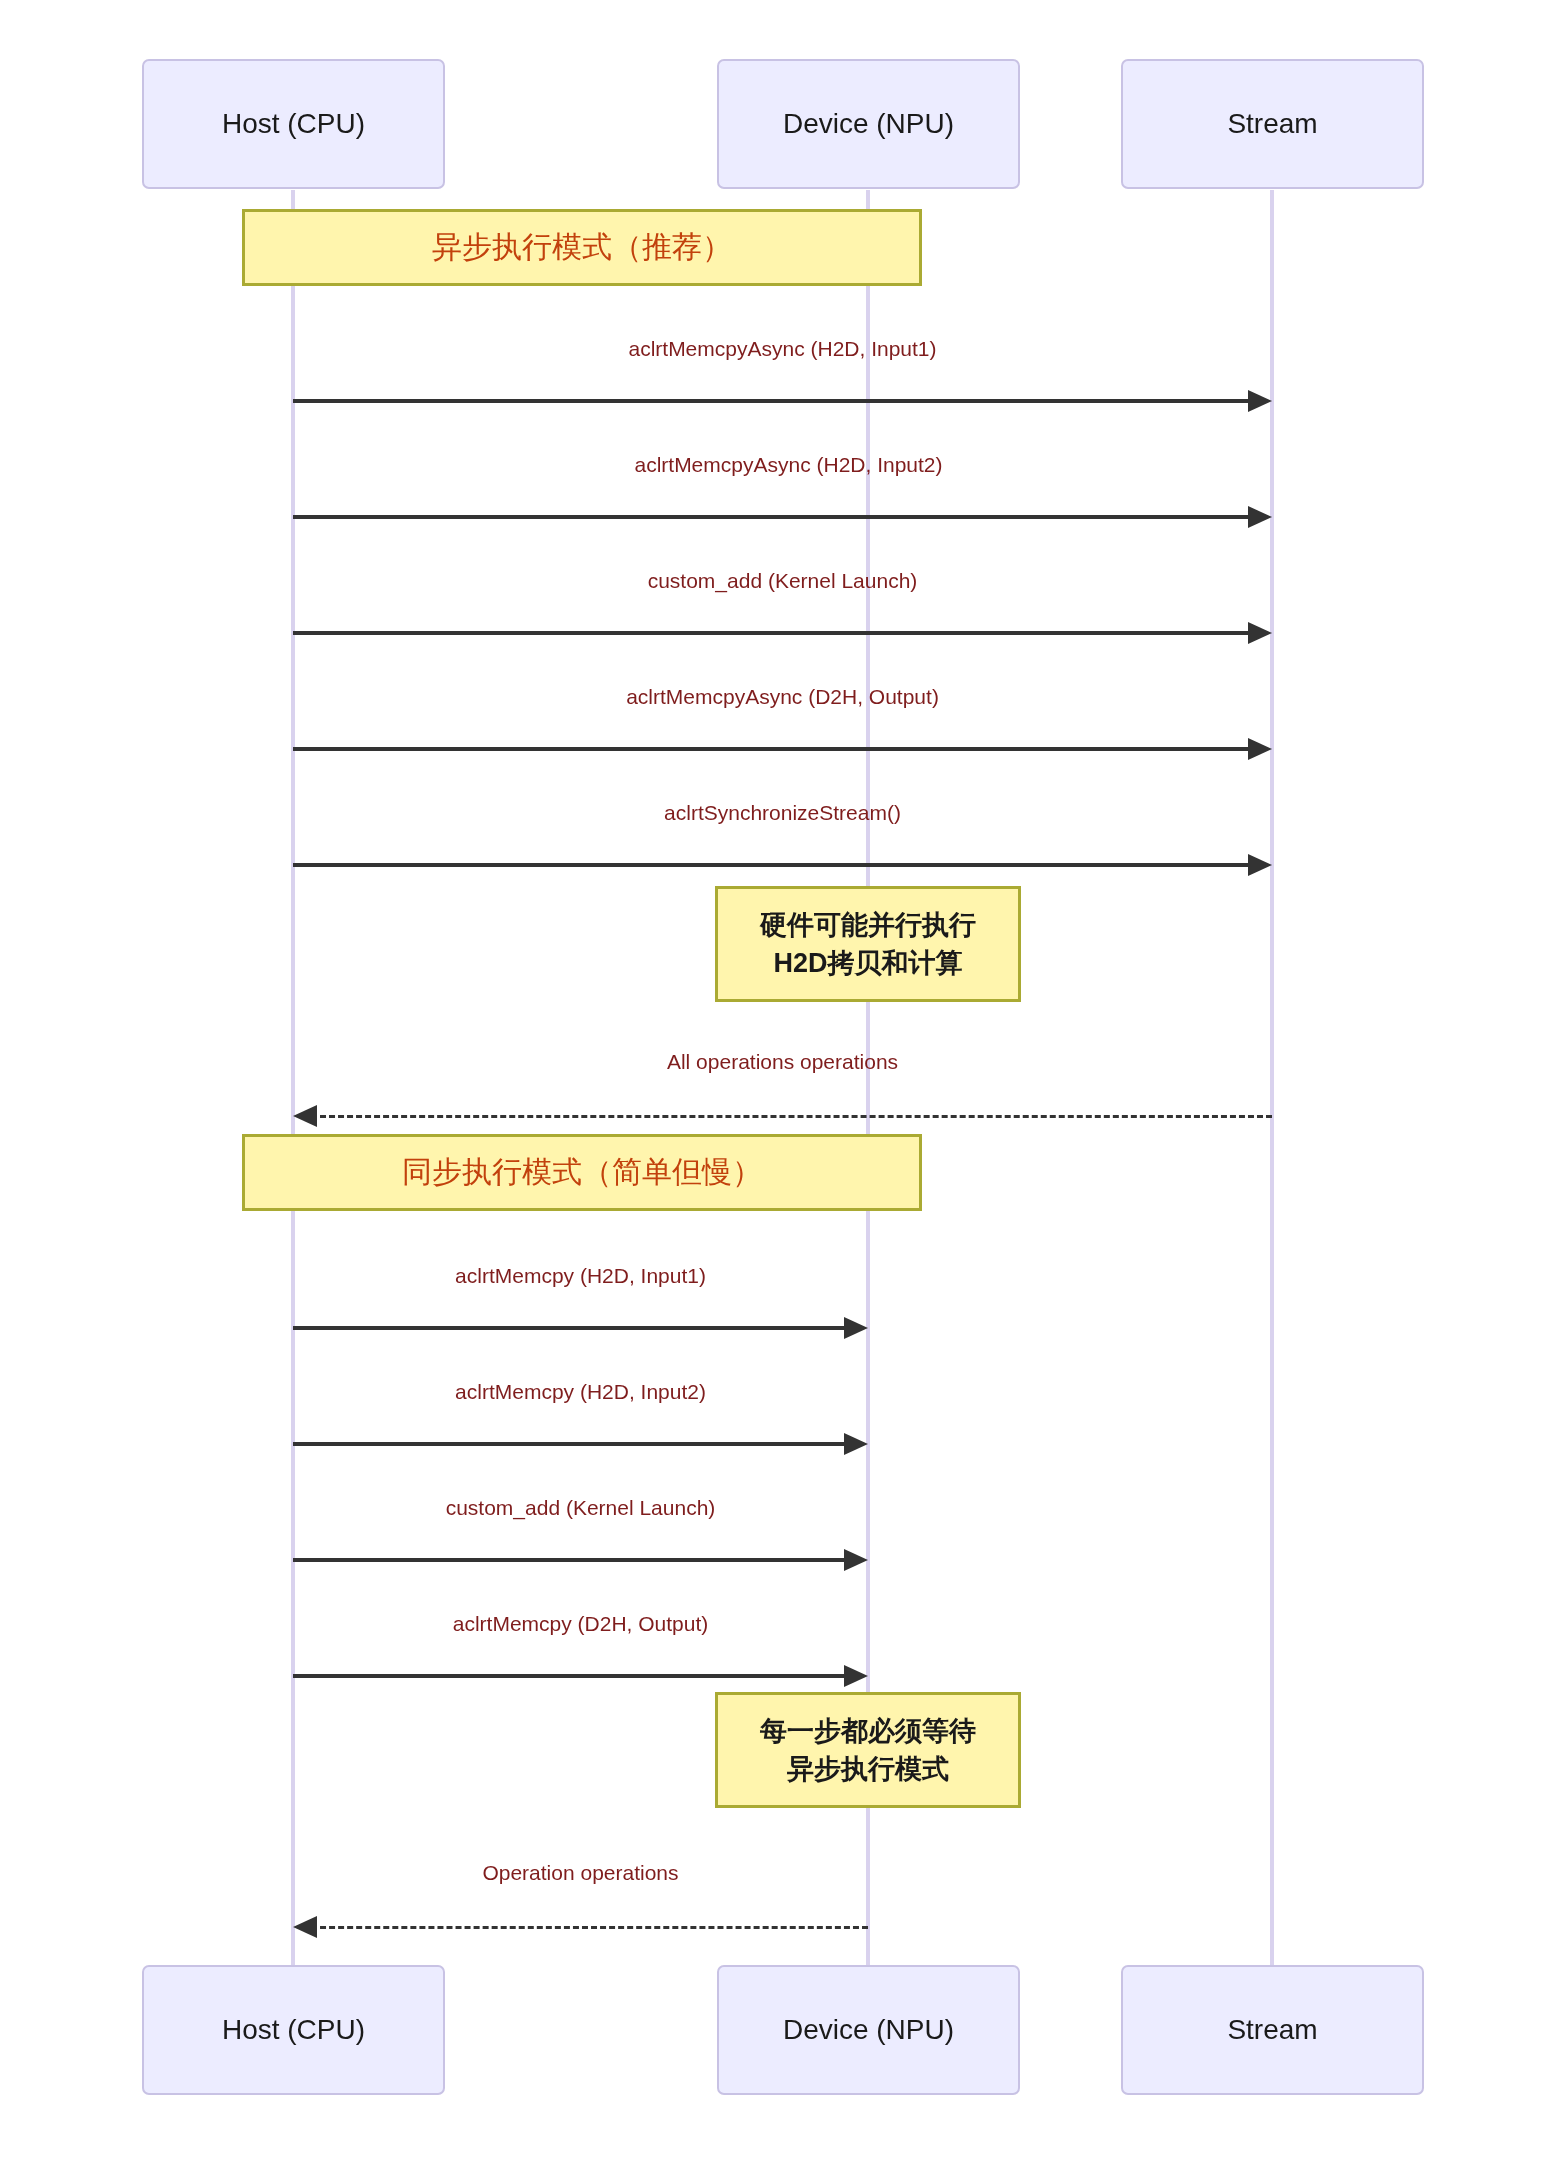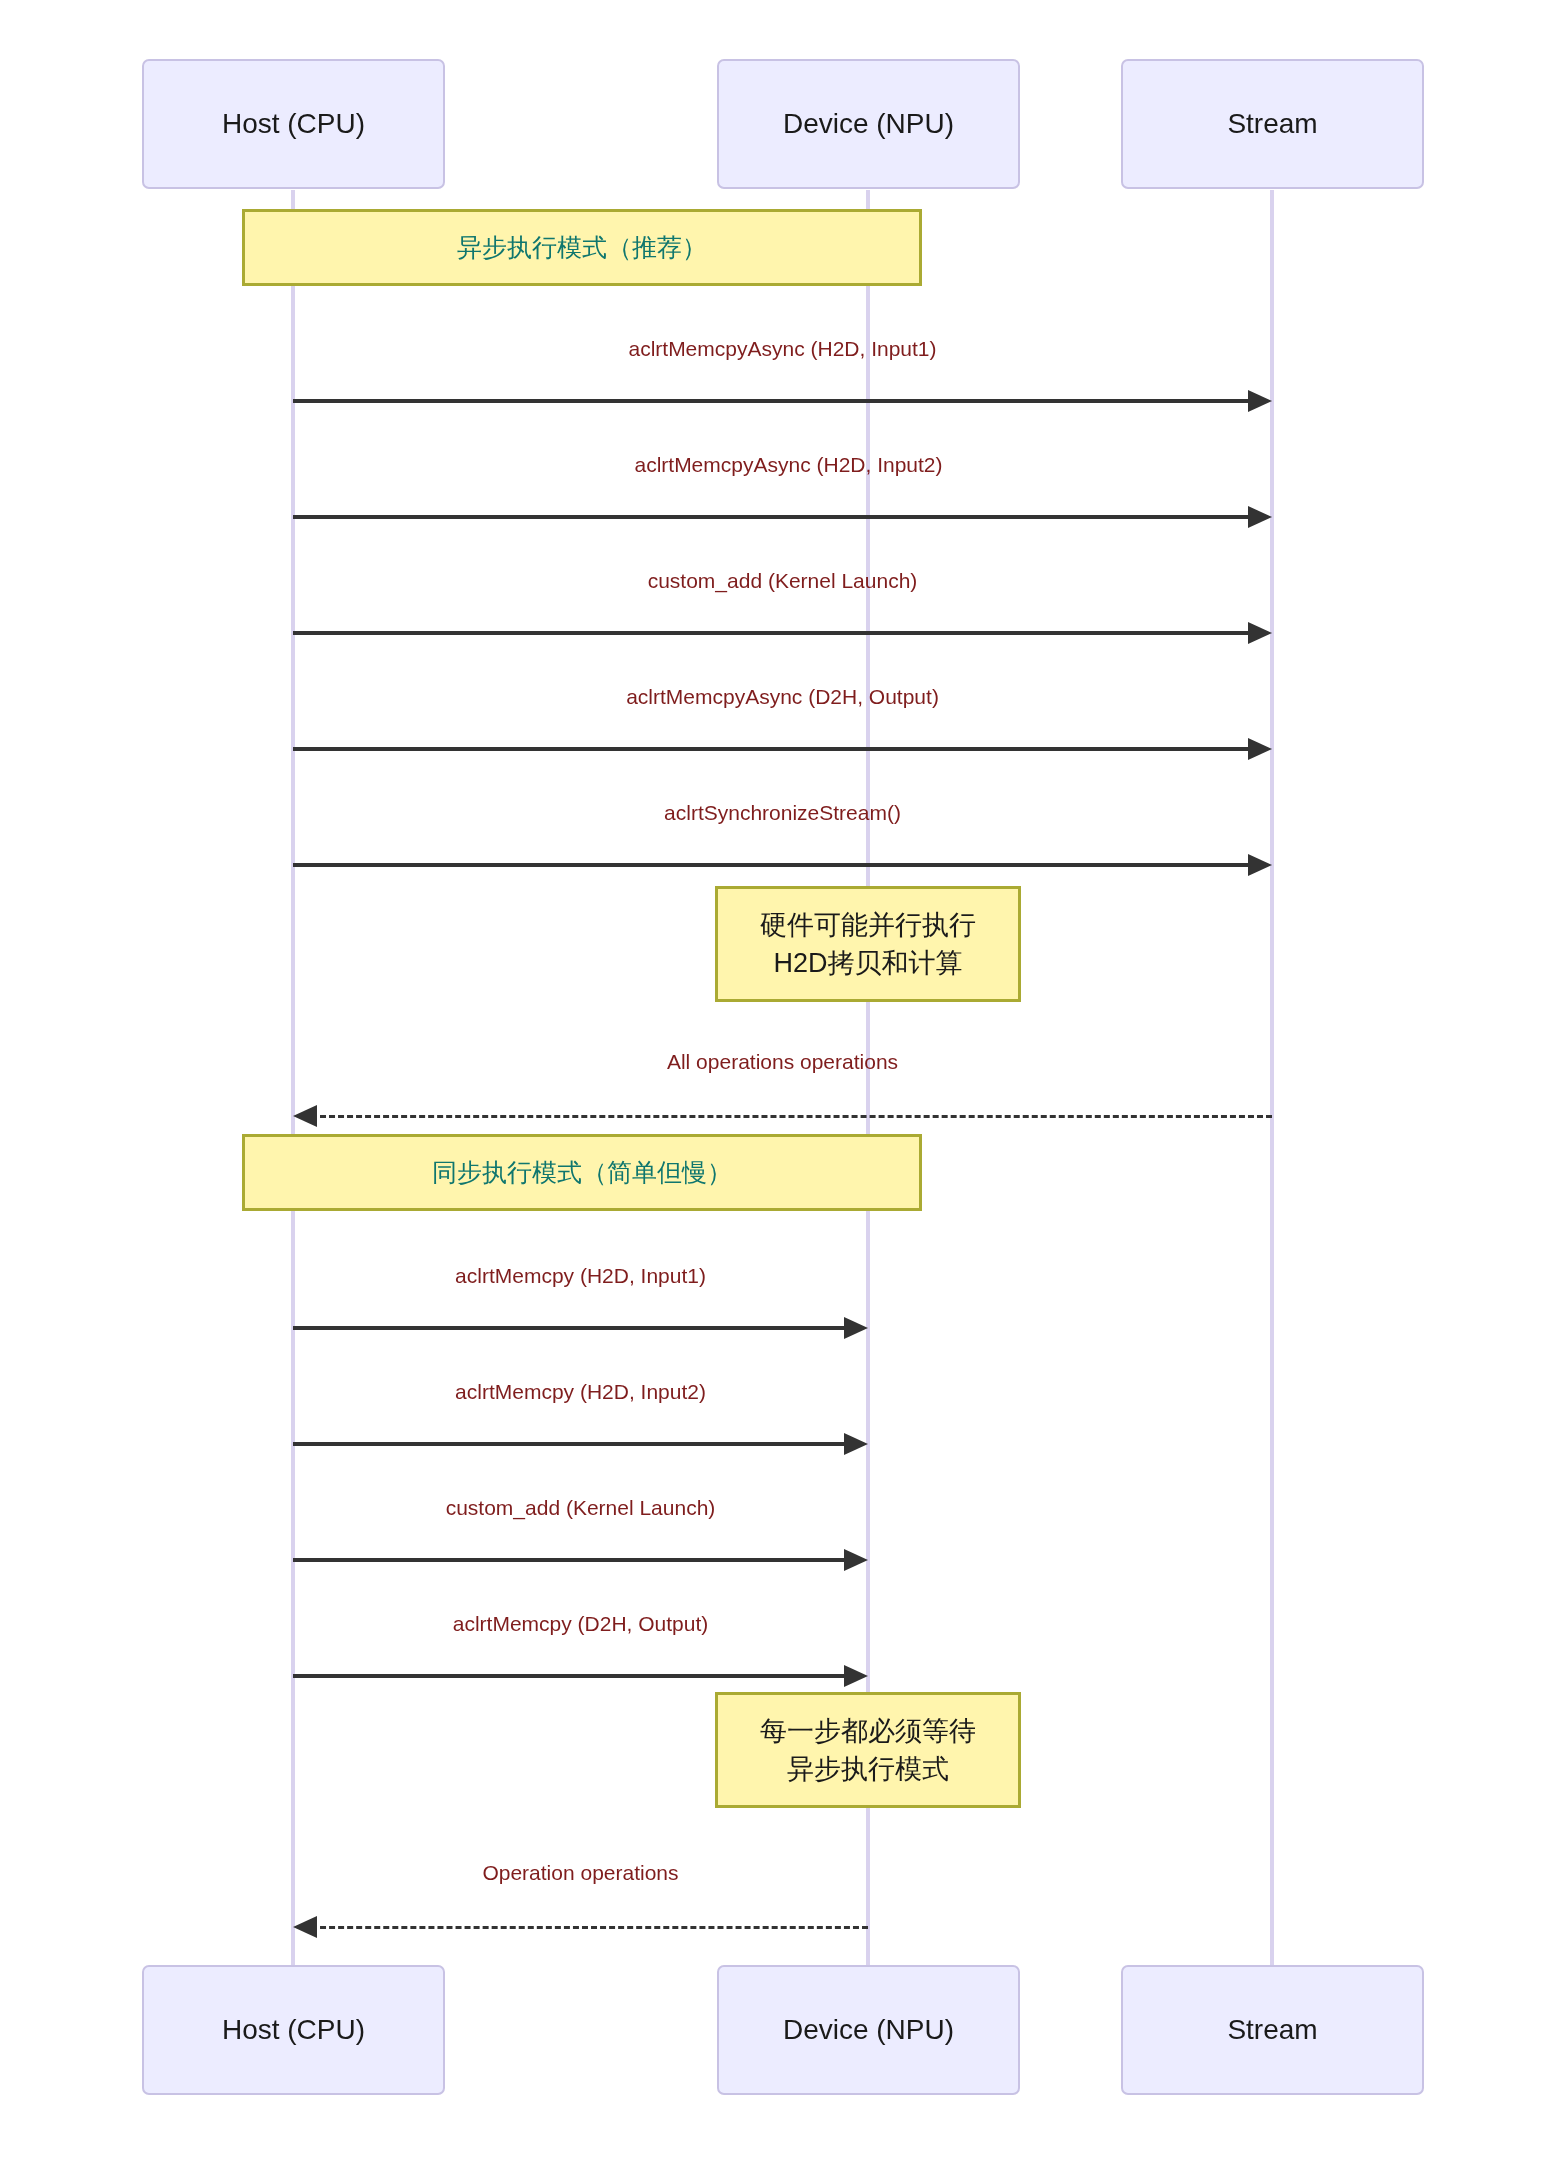--- a/index.html
+++ b/index.html
@@ -39,39 +39,40 @@
     position:absolute;
     left:242px;
     width:680px;
     height:77px;
     background:#FFF5AD;
     border:3px solid #AAAA33;
     box-sizing:border-box;
     display:flex;
     align-items:center;
     justify-content:center;
-    font-size:25px;
-    color:#0f766e;
+    font-size:30px;
+    color:#c2410c;
   }
   .note{
     position:absolute;
     left:715px;
     width:306px;
     height:116px;
     background:#FFF5AD;
     border:3px solid #AAAA33;
     box-sizing:border-box;
     display:flex;
     flex-direction:column;
     align-items:center;
     justify-content:center;
     font-size:27px;
     line-height:38px;
     color:#1a1a1a;
     text-align:center;
+    font-weight:bold;
   }
   
   .msg-label{
     position:absolute;
     height:36px;
     line-height:36px;
     text-align:center;
     font-size:21px;
     color:#7f1d1d;
   }

